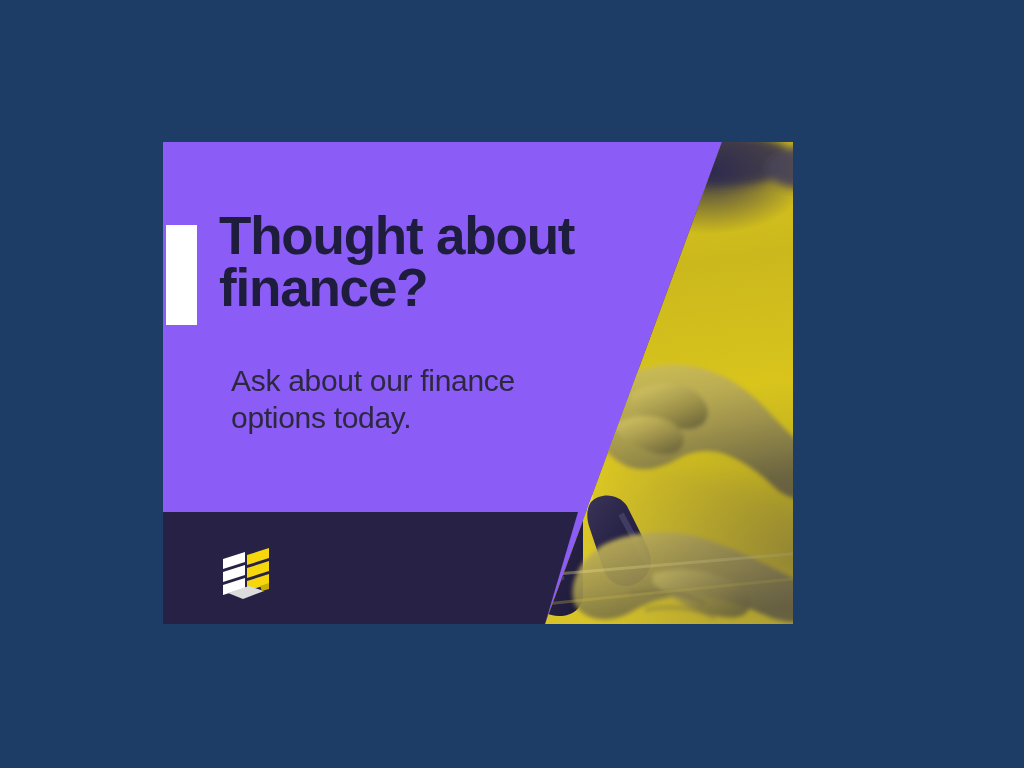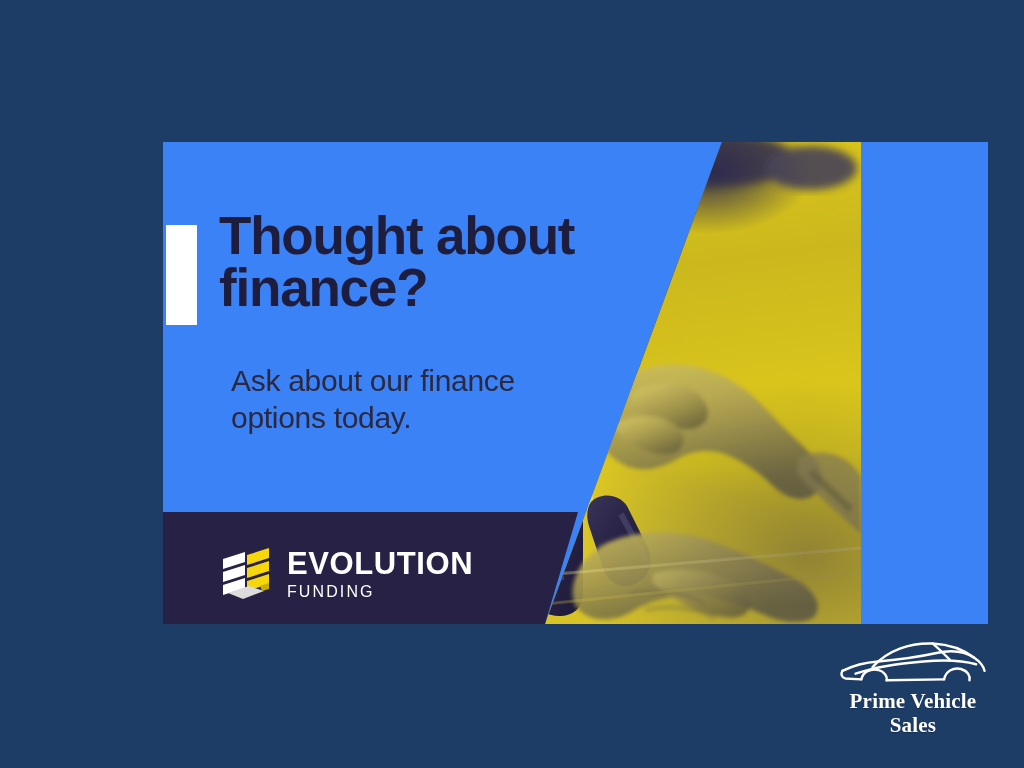--- a/index.html
+++ b/index.html
@@ -20,23 +20,23 @@
     position: absolute;
     inset: 0;
     background: #1d3c66;
   }
 
   
   #promo-card {
     position: absolute;
     left: 163px;
     top: 142px;
-    width: 825px;
+    width: 630px;
     height: 482px;
-    background: #3b82f6;
+    background: #8b5cf6;
     overflow: hidden;
   }
 
   
   #photo-panel {
     position: absolute;
     left: 0;
     top: 0;
     width: 698px;
     height: 482px;
@@ -306,47 +306,18 @@
         <g>
           <path d="M3,13 L25,6 L25,16 L3,23 Z" fill="#ffffff"></path>
           <path d="M3,26 L25,19 L25,29 L3,36 Z" fill="#ffffff"></path>
           <path d="M3,39 L25,32 L25,42 L3,49 Z" fill="#ffffff"></path>
         </g>
 
         <path d="M8,47 L29,40 L44,45 L23,53 Z" fill="#dcdcdc"></path>
 
         <path d="M40,40 L49,37 L49,43 L42,45 Z" fill="#c9ae0a"></path>
       </svg>
-      <div id="brand-wordmark">
-        <div id="brand-name">EVOLUTION</div>
-        <div id="brand-sub">FUNDING</div>
-      </div>
     </div>
 
   </div>
 
-  <div id="dealer-watermark">
-    <svg id="dealer-car" viewBox="0 0 170 55">
-      <g fill="none" stroke="#ffffff" stroke-width="2.6" stroke-linecap="round" stroke-linejoin="round">
-
-        <path d="M42,34 C58,16 82,8 106,9 C124,10 138,15 150,24"></path>
-
-        <path d="M10,38 C20,33 34,29 48,28 C70,26 92,23 110,19 C124,16 138,16 150,24
-                 C156,28 160,33 161,38"></path>
-
-        <path d="M106,9 C112,14 118,20 124,26"></path>
-
-        <path d="M24,41 C44,34 70,30 96,28 C118,26 138,27 152,31"></path>
-
-        <path d="M30,47 C32,39 40,35 48,37 C55,39 58,44 57,48"></path>
-
-        <path d="M118,47 C120,38 128,34 136,36 C143,38 146,43 145,48"></path>
-
-        <path d="M57,48 L118,47"></path>
-
-        <path d="M10,38 C8,41 9,45 13,46 L30,47"></path>
-      </g>
-    </svg>
-    <div id="dealer-name">Prime Vehicle
-Sales</div>
-  </div>
 
 </div>
 
 </body></html>

